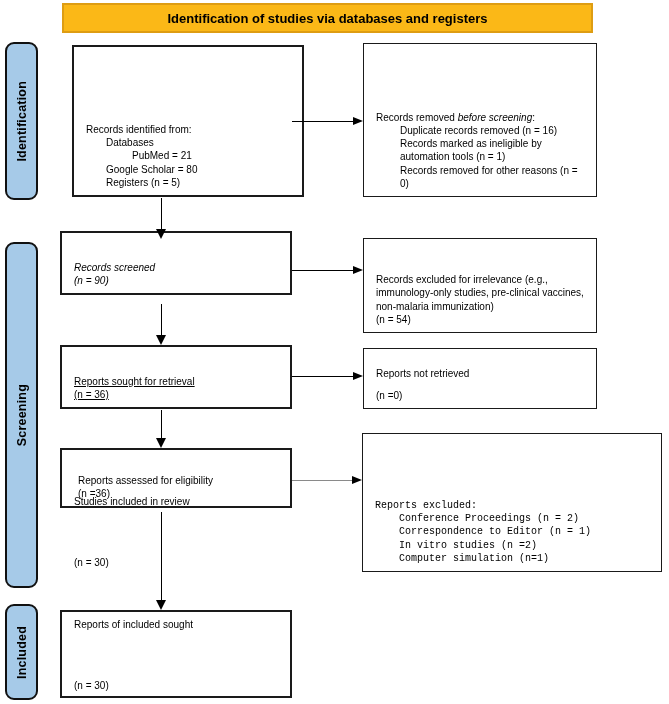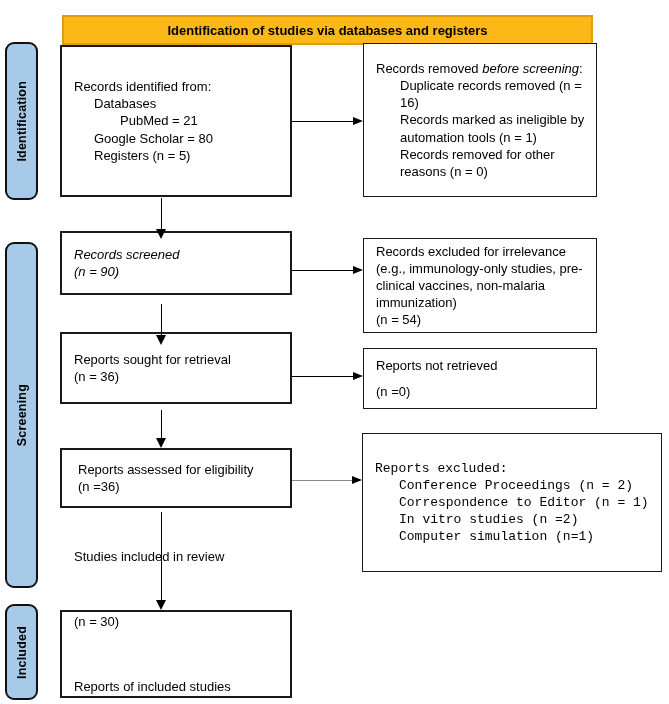--- a/index.html
+++ b/index.html
@@ -4,50 +4,50 @@
 <style>
   :root{
     --banner_bg:#FBB817; --banner_border:#DE9D13; --sidebar_bg:#A6CAE8;
     --arrow:#000000; --arrow_gray:#8a8a8a; --box_border:#1a1a1a;
   }
   *{margin:0;padding:0;box-sizing:border-box;}
   body{background:#fff;font-family:"Liberation Sans",sans-serif;}
   .canvas{position:relative;width:669px;height:704px;background:#ffffff;overflow:hidden;}
 
   .banner{
-    position:absolute;left:62px;top:15px;width:531px;height:30px;
+    position:absolute;left:62px;top:3px;width:531px;height:30px;
     background:var(--banner_bg);border:2px solid var(--banner_border);border-radius:0;
     display:flex;align-items:center;justify-content:center;
     font-size:13px;font-weight:bold;color:#000;
   }
 
   .side{
     position:absolute;left:5px;width:33px;background:var(--sidebar_bg);
     border:2px solid #111;border-radius:9px;
     display:flex;align-items:center;justify-content:center;
   }
   .side span{
     writing-mode:vertical-rl;transform:rotate(180deg);
     font-weight:bold;font-size:12.5px;color:#000;letter-spacing:.2px;white-space:nowrap;
   }
   .side-identification{top:42px;height:158px;}
   .side-screening{top:242px;height:346px;}
   .side-included{top:604px;height:96px;}
 
   .box{
     position:absolute;background:#fff;border:2px solid var(--box_border);
-    font-size:13px;line-height:1.32;color:#000;
-    display:flex;flex-direction:column;justify-content:center;
+    font-size:10px;line-height:1.32;color:#000;
+    display:flex;flex-direction:column;justify-content:flex-end;
     padding:6px 8px 6px 12px;
   }
   .rbox{border-width:1.5px;}
   .lcol{left:60px;width:232px;}
-  .box-identified{top:45px;height:152px;}
+  .box-identified{top:45px;height:152px;margin-left:12px;}
   .box-screened{top:231px;height:64px;font-style:italic;}
-  .box-sought{top:332px;height:72px;}
+  .box-sought{top:345px;height:64px;text-decoration:underline;}
   .box-assessed{top:448px;height:60px;padding-left:16px;}
   .box-included{top:610px;height:88px;padding-top:4px;padding-bottom:4px;gap:48px;}
   .box-removed{left:363px;top:43px;width:234px;height:154px;}
   .box-irrelevance{left:363px;top:238px;width:234px;height:95px;}
   .box-notretrieved{left:363px;top:348px;width:234px;height:61px;gap:9px;}
   .box-reportsexcluded{left:362px;top:433px;width:300px;height:139px;font-family:Liberation Mono, monospace;}
 
   .ind1{padding-left:20px;}
   .ind2{padding-left:46px;}
   .item{padding-left:24px;}
@@ -111,21 +111,21 @@
   </div>
 
   <div class="box lcol box-assessed">
     <div>Reports assessed for eligibility</div>
     <div>(n =36)</div>
   </div>
 
   <div class="box lcol box-included">
     <div>Studies included in review</div>
     <div>(n = 30)</div>
-    <div>Reports of included studies</div>
+    <div>Reports of included sought</div>
     <div>(n = 30)</div>
   </div>
 
   <div class="box rbox box-removed">
     <div><span>Records removed </span><span class="it">before screening</span><span>:</span></div>
     <div class="item">Duplicate records removed (n = 16)</div>
     <div class="item">Records marked as ineligible by automation tools (n = 1)</div>
     <div class="item">Records removed for other reasons (n = 0)</div>
   </div>
 

